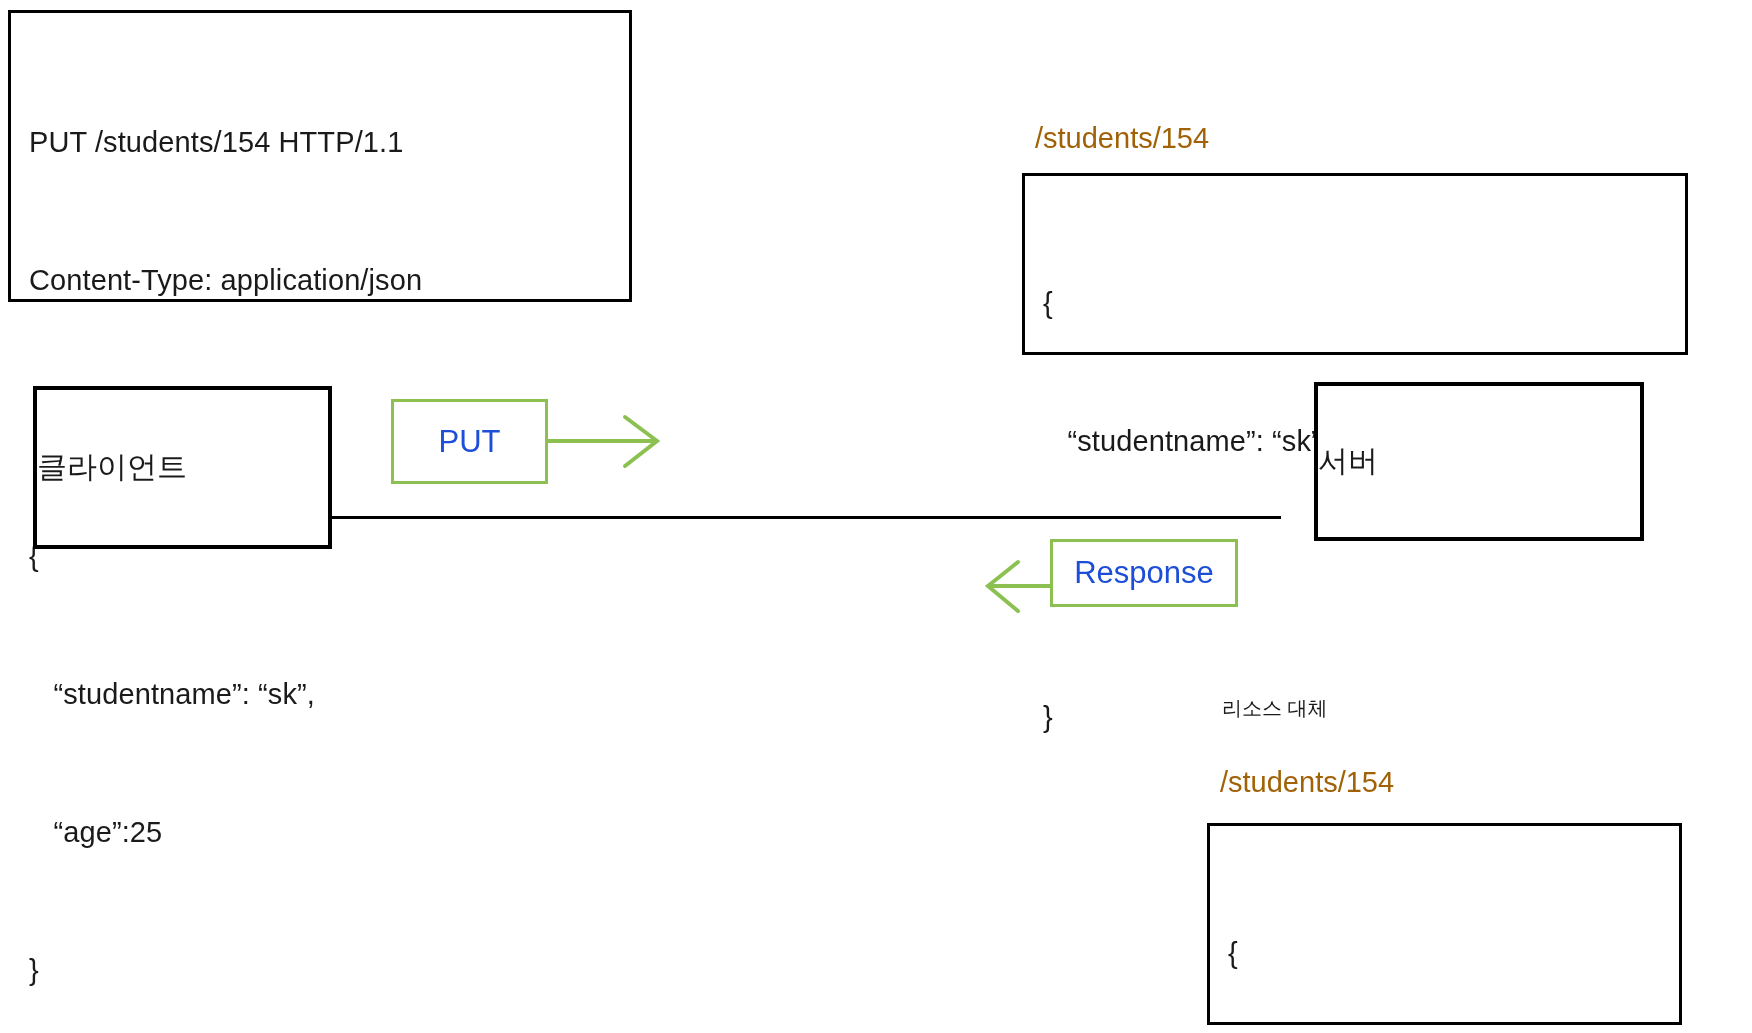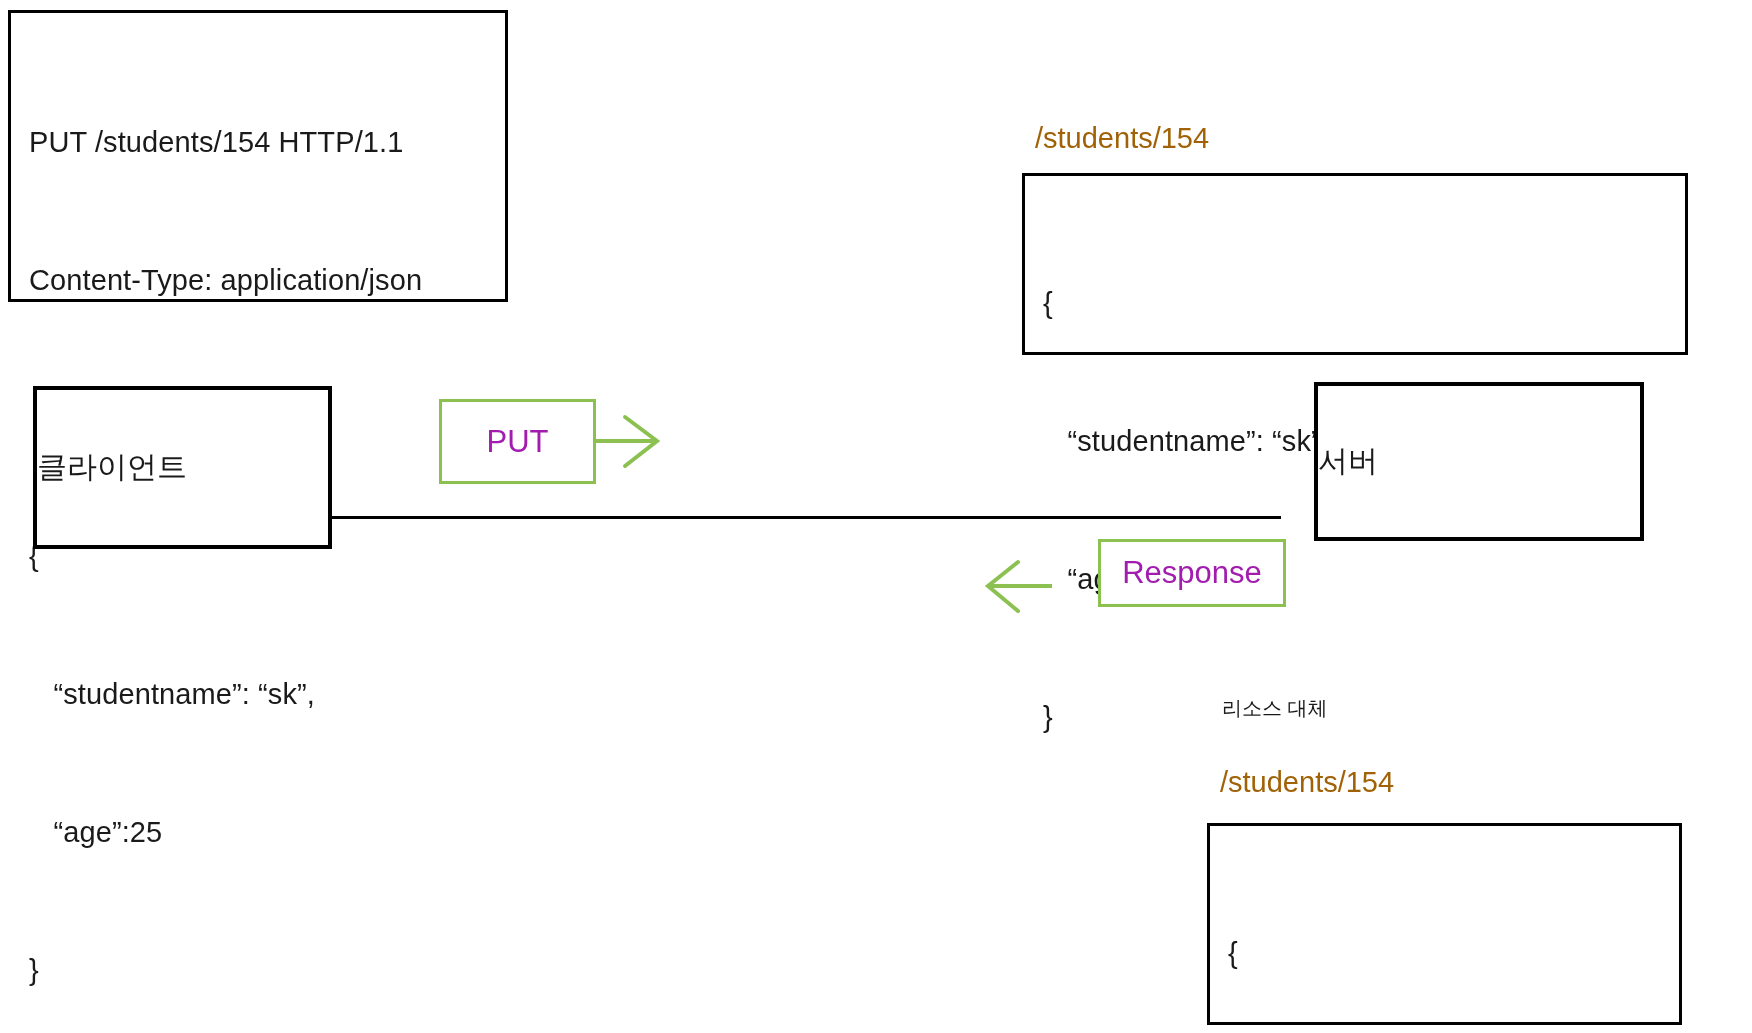--- a/index.html
+++ b/index.html
@@ -65,23 +65,22 @@
   
   .greenbox {
     position: absolute;
     box-sizing: border-box;
     border: 3px solid #8CC152;
     background: #ffffff;
     display: flex;
     align-items: center;
     justify-content: center;
     font-size: 31px;
-    color: #a21caf;
+    color: #1d4ed8;
     z-index: 3;
-    margin-left: 48px;
   }
 
   
   .hline-black {
     position: absolute;
     background: #000000;
     height: 3px;
   }
   .svg-layer {
     position: absolute;
@@ -90,21 +89,21 @@
     width: 1752px;
     height: 1033px;
     pointer-events: none;
   }
 </style>
 </head>
 <body>
 
 <div id="canvas">
 
-  <div class="codebox" style="left:8px; top:10px; width:500px; height:292px; padding:14px 0 0 18px;">
+  <div class="codebox" style="left:8px; top:10px; width:624px; height:292px; padding:14px 0 0 18px;">
     <span class="line">PUT /students/154 HTTP/1.1</span>
     <span class="line">Content-Type: application/json</span>
     <span class="line blank">&nbsp;</span>
     <span class="line">{</span>
     <span class="line">   “studentname”: “sk”,</span>
     <span class="line">   “age”:25</span>
     <span class="line">}</span>
   </div>
 
   <div class="label" style="left:1035px; top:120px;">/students/154</div>

